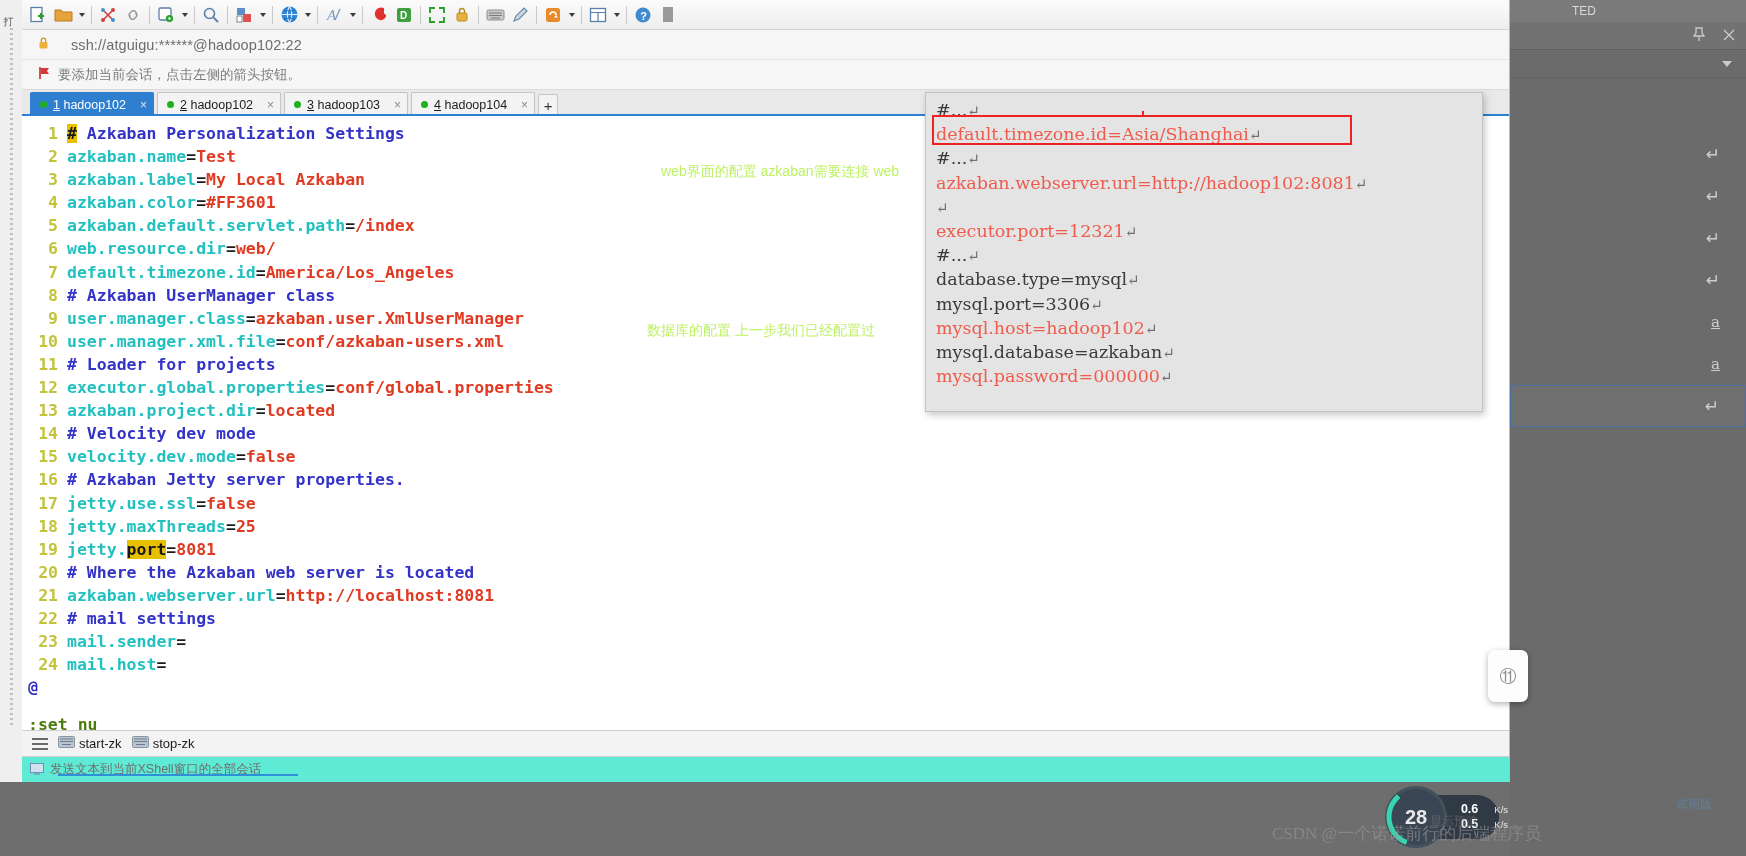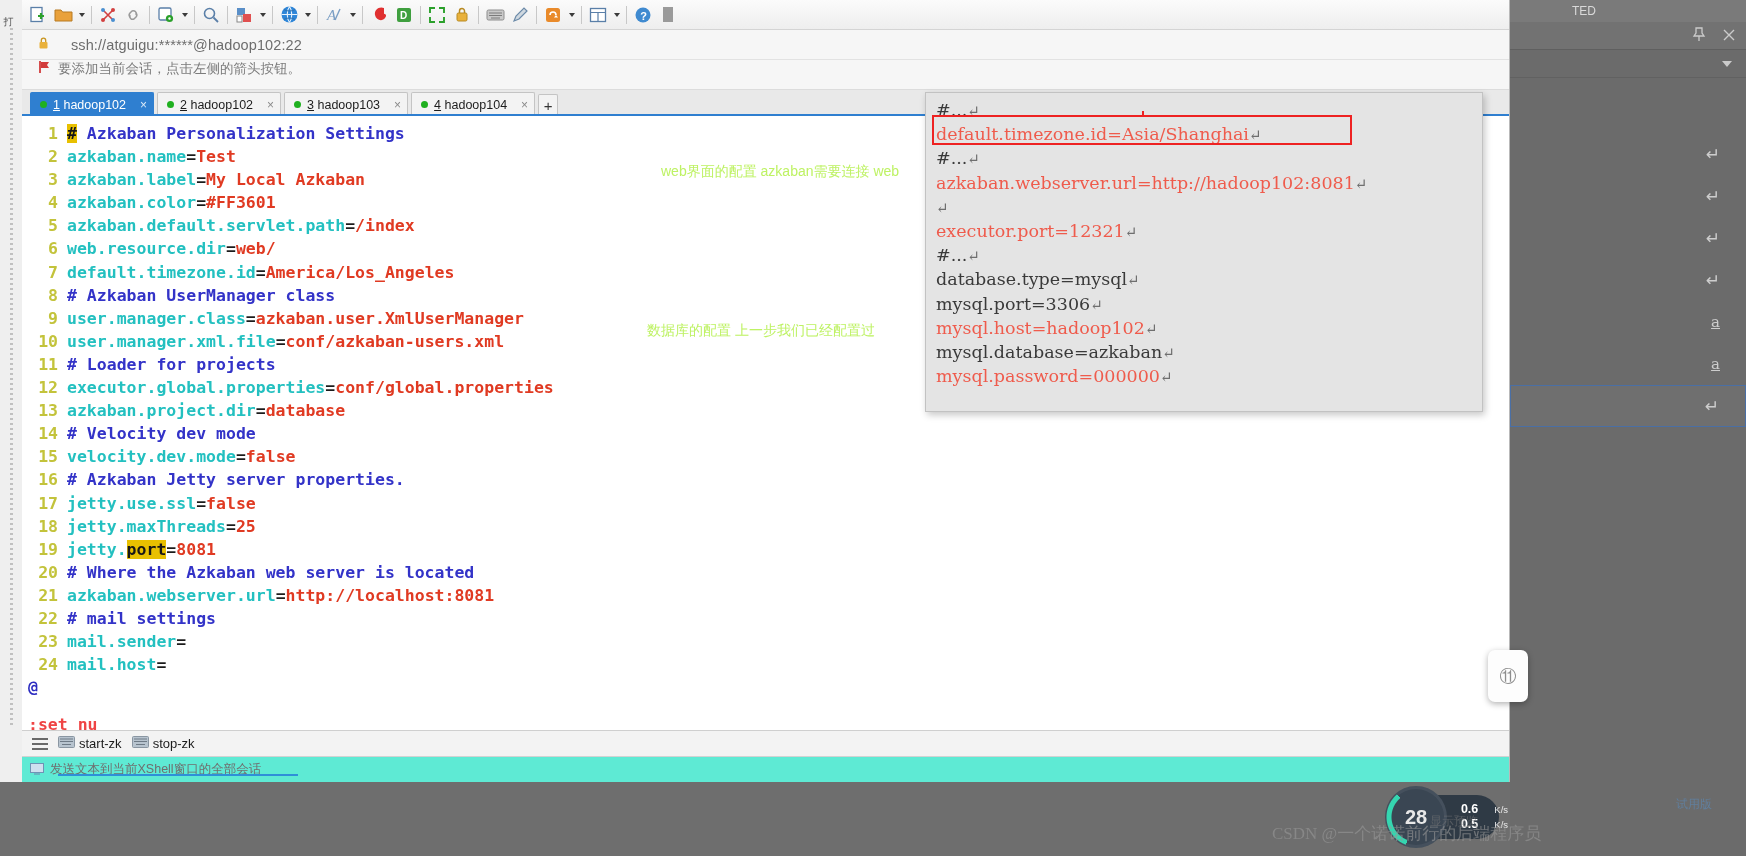--- a/index.html
+++ b/index.html
@@ -54,21 +54,21 @@
   
   .addr-row {
     height: 30px; background: #f6f6f6; border-bottom: 1px solid #e2e2e2;
     display: flex; align-items: center; padding-left: 16px; gap: 22px;
   }
   .addr-text { font-size: 14.5px; color: #6d6d6d; letter-spacing: .1px; }
 
   
   .hint-row {
     height: 30px; background: #f6f6f6; border-bottom: 1px solid #dcdcdc;
-    display: flex; padding-left: 16px; gap: 7px;
+    display: flex; align-items: center; padding-left: 16px; gap: 7px;
   }
   .hint-text { font-size: 13.5px; color: #7b7b7b; }
 
   
   .tabstrip {
     height: 26px; background: #e9e9e9; display: flex; align-items: flex-end;
     padding-left: 8px; position: relative;
   }
   .tabstrip::after {
     content: ""; position: absolute; left: 0; right: 0; bottom: 0; height: 2px; background: #2f7fd0;
@@ -102,21 +102,21 @@
     font-weight: bold;
   }
   .cl { white-space: pre; }
   .ln { color: #c3c33b; display: inline-block; width: 30px; text-align: right; margin-right: 9px; }
   .k { color: #23c0c0; }
   .v { color: #e03a22; }
   .cm { color: #3333c8; }
   .eq { color: #1b1b1b; }
   .hl { background: #e8c000; color: #171717; }
   .at { color: #2a2ac0; }
-  .cmdline { color: #ef4444; white-space: pre; }
+  .cmdline { color: #4d7c0f; white-space: pre; }
 
   .cursorpos {
     position: absolute; right: 105px; bottom: 13px;
     font-family: "DejaVu Sans Mono","Liberation Mono",monospace;
     font-size: 16px; font-weight: bold; color: #171717;
   }
 
   
   .quickbar {
     position: absolute; left: 0; right: 0; bottom: 26px; height: 26px;
@@ -444,21 +444,21 @@
           <div class="cl"><span class="ln">3</span><span class="k">azkaban.label</span><span class="eq">=</span><span class="v">My Local Azkaban</span></div>
           <div class="cl"><span class="ln">4</span><span class="k">azkaban.color</span><span class="eq">=</span><span class="v">#FF3601</span></div>
           <div class="cl"><span class="ln">5</span><span class="k">azkaban.default.servlet.path</span><span class="eq">=</span><span class="v">/index</span></div>
           <div class="cl"><span class="ln">6</span><span class="k">web.resource.dir</span><span class="eq">=</span><span class="v">web/</span></div>
           <div class="cl"><span class="ln">7</span><span class="k">default.timezone.id</span><span class="eq">=</span><span class="v">America/Los_Angeles</span></div>
           <div class="cl"><span class="ln">8</span><span class="cm"># Azkaban UserManager class</span></div>
           <div class="cl"><span class="ln">9</span><span class="k">user.manager.class</span><span class="eq">=</span><span class="v">azkaban.user.XmlUserManager</span></div>
           <div class="cl"><span class="ln">10</span><span class="k">user.manager.xml.file</span><span class="eq">=</span><span class="v">conf/azkaban-users.xml</span></div>
           <div class="cl"><span class="ln">11</span><span class="cm"># Loader for projects</span></div>
           <div class="cl"><span class="ln">12</span><span class="k">executor.global.properties</span><span class="eq">=</span><span class="v">conf/global.properties</span></div>
-          <div class="cl"><span class="ln">13</span><span class="k">azkaban.project.dir</span><span class="eq">=</span><span class="v">database</span></div>
+          <div class="cl"><span class="ln">13</span><span class="k">azkaban.project.dir</span><span class="eq">=</span><span class="v">located</span></div>
           <div class="cl"><span class="ln">14</span><span class="cm"># Velocity dev mode</span></div>
           <div class="cl"><span class="ln">15</span><span class="k">velocity.dev.mode</span><span class="eq">=</span><span class="v">false</span></div>
           <div class="cl"><span class="ln">16</span><span class="cm"># Azkaban Jetty server properties.</span></div>
           <div class="cl"><span class="ln">17</span><span class="k">jetty.use.ssl</span><span class="eq">=</span><span class="v">false</span></div>
           <div class="cl"><span class="ln">18</span><span class="k">jetty.maxThreads</span><span class="eq">=</span><span class="v">25</span></div>
           <div class="cl"><span class="ln">19</span><span class="k">jetty.<span class="hl">port</span></span><span class="eq">=</span><span class="v">8081</span></div>
           <div class="cl"><span class="ln">20</span><span class="cm"># Where the Azkaban web server is located</span></div>
           <div class="cl"><span class="ln">21</span><span class="k">azkaban.webserver.url</span><span class="eq">=</span><span class="v">http://localhost:8081</span></div>
           <div class="cl"><span class="ln">22</span><span class="cm"># mail settings</span></div>
           <div class="cl"><span class="ln">23</span><span class="k">mail.sender</span><span class="eq">=</span><span class="v"></span></div>

